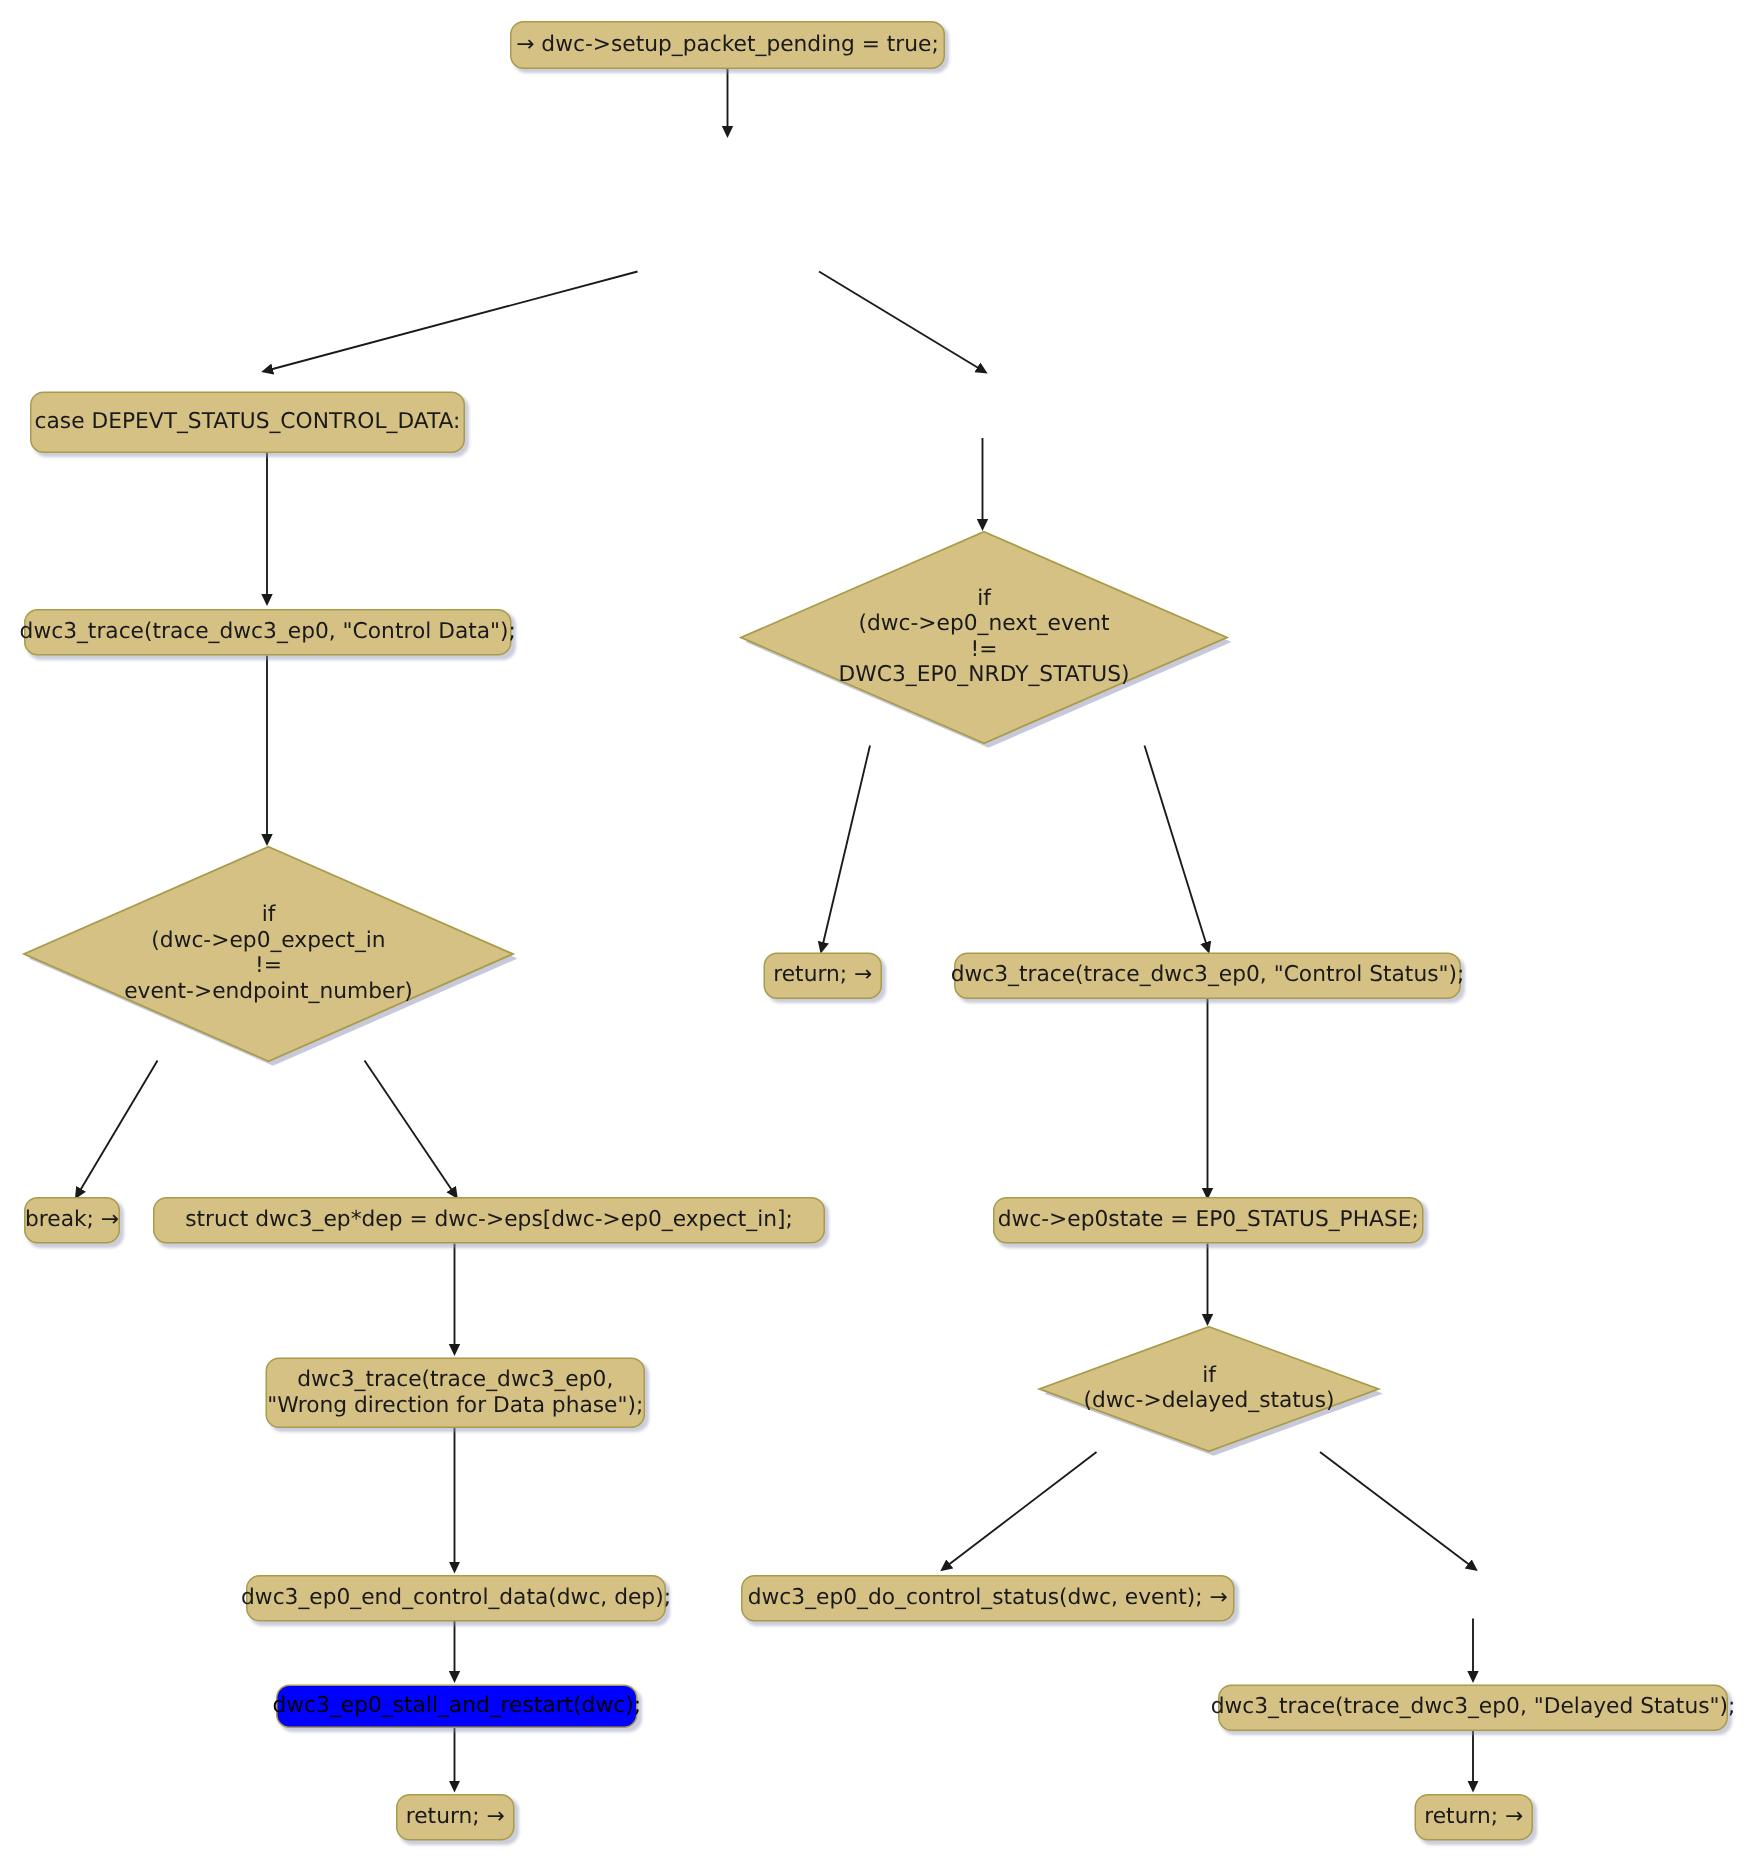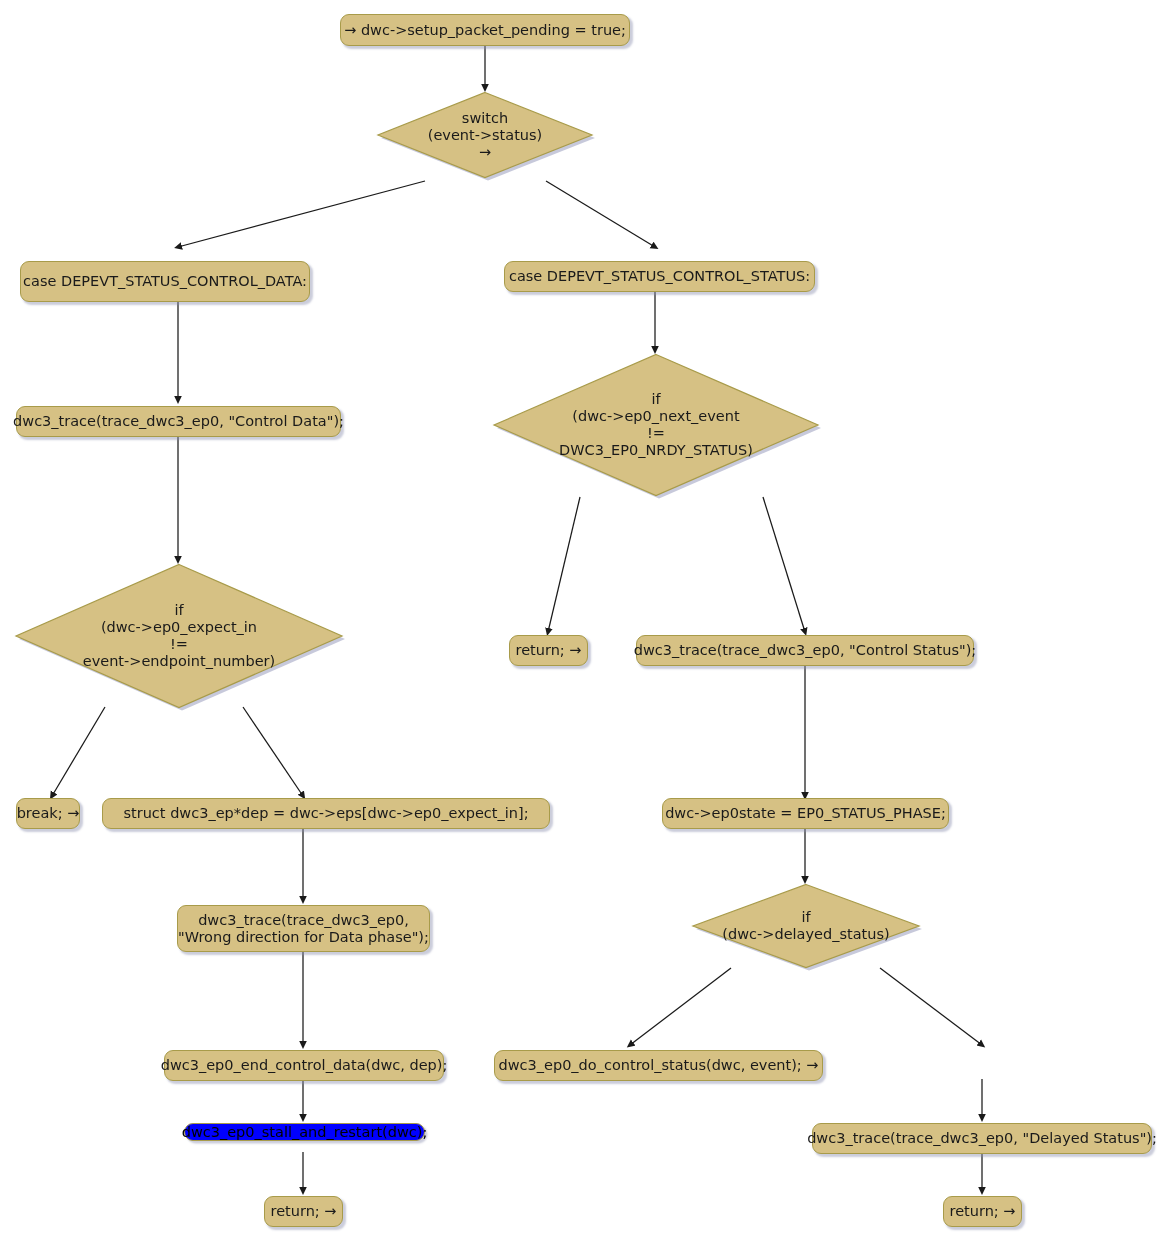--- a/index.html
+++ b/index.html
@@ -127,21 +127,20 @@
       <path d="M303,1152 L303,1191" marker-end="url(#ah)"></path>
 
       <path d="M982,1152 L982,1191" marker-end="url(#ah)"></path>
     </g>
   </svg>
 
   <div class="node act" style="left:340px; top:14px; width:290px; height:32px;">→ dwc-&gt;setup_packet_pending = true;</div>
 
   <div class="node act" style="left:20px; top:261px; width:290px; height:41px;">case DEPEVT_STATUS_CONTROL_DATA:</div>
 
-  <div class="node act" style="left:504px; top:261px; width:311px; height:31px;">case DEPEVT_STATUS_CONTROL_STATUS:</div>
 
   <div class="node act" style="left:16px; top:406px; width:325px; height:31px;">dwc3_trace(trace_dwc3_ep0, "Control Data");</div>
 
   <div class="node act" style="left:509px; top:635px; width:79px; height:31px;">return; →</div>
 
   <div class="node act" style="left:636px; top:635px; width:338px; height:31px;">dwc3_trace(trace_dwc3_ep0, "Control Status");</div>
 
   <div class="node act" style="left:16px; top:798px; width:64px; height:31px;">break; →</div>
 
   <div class="node act" style="left:102px; top:798px; width:448px; height:31px;">struct dwc3_ep*dep = dwc-&gt;eps[dwc-&gt;ep0_expect_in];</div>
@@ -149,37 +148,28 @@
   <div class="node act" style="left:662px; top:798px; width:287px; height:31px;">dwc-&gt;ep0state = EP0_STATUS_PHASE;</div>
 
   <div class="node act" style="left:177px; top:905px; width:253px; height:47px;">dwc3_trace(trace_dwc3_ep0,
 "Wrong direction for Data phase");</div>
 
   <div class="node act" style="left:164px; top:1050px; width:280px; height:31px;">dwc3_ep0_end_control_data(dwc, dep);</div>
 
   <div class="node act" style="left:466px; top:1050px; width:329px; height:31px;margin-left:28px;">dwc3_ep0_do_control_status(dwc, event); →</div>
 
 
-  <div class="node act highlight" style="left:184px; top:1123px; width:241px; height:18px;text-align:center;">dwc3_ep0_stall_and_restart(dwc);</div>
+  <div class="node act highlight" style="left:184px; top:1123px; width:241px; height:29px;text-align:center;">dwc3_ep0_stall_and_restart(dwc);</div>
 
   <div class="node act" style="left:812px; top:1123px; width:340px; height:31px;">dwc3_trace(trace_dwc3_ep0, "Delayed Status");</div>
 
   <div class="node act" style="left:264px; top:1196px; width:79px; height:31px;">return; →</div>
 
   <div class="node act" style="left:943px; top:1196px; width:79px; height:31px;">return; →</div>
 
-  <div class="diamond-wrap" style="left:374px; top:88px; width:222px; height:94px;">
-    <svg width="222" height="94" viewBox="0 0 222 94">
-      <polygon points="111,4.5 218,47 111,89.5 4,47" fill="#8F94B8" opacity="0.5" transform="translate(3,3)"></polygon>
-      <polygon points="111,4.5 218,47 111,89.5 4,47" fill="#D6C184" stroke="#A89B4A" stroke-width="1.2"></polygon>
-    </svg>
-    <div class="dlabel">switch
-(event-&gt;status)
-→</div>
-  </div>
 
   <div class="diamond-wrap" style="left:490px; top:350px; width:332px; height:150px;">
     <svg width="332" height="150" viewBox="0 0 332 150">
       <polygon points="166,4.5 328,75 166,145.5 4,75" fill="#8F94B8" opacity="0.5" transform="translate(3,3)"></polygon>
       <polygon points="166,4.5 328,75 166,145.5 4,75" fill="#D6C184" stroke="#A89B4A" stroke-width="1.2"></polygon>
     </svg>
     <div class="dlabel">if
 (dwc-&gt;ep0_next_event
 !=
 DWC3_EP0_NRDY_STATUS)</div>

